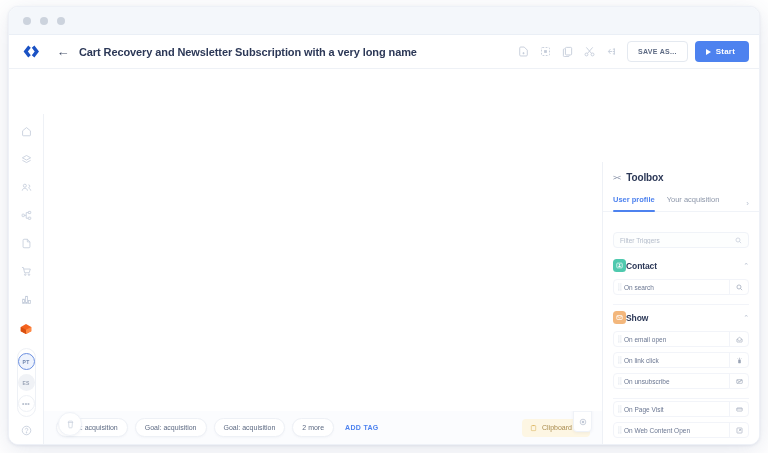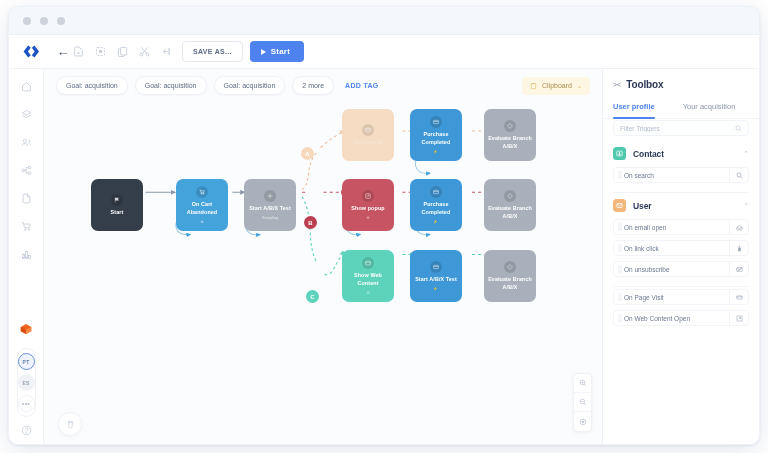--- a/index.html
+++ b/index.html
@@ -61,21 +61,21 @@
     color:#fff; background:#4d82ef; border:none; border-radius: 4px;
     padding: 6px 14px 6px 11px; margin-left: 7px; cursor:pointer;
     display:flex; align-items:center; gap:5px;
   }
   .btn-start .play {
     width:0; height:0; border-left: 5px solid #fff;
     border-top: 3.5px solid transparent; border-bottom: 3.5px solid transparent;
   }
 
   
-  .body { display:flex; height: calc(100% - 28px - 34px); }
+  .body { display:flex; height: calc(100% - 28px - 34px); align-items: flex-end; }
 
   
   .rail {
     width: 35px; background:#fff; border-right:1px solid #eef1f6;
     display:flex; flex-direction:column; align-items:center;
     padding-top: 12px; flex: 0 0 35px;
   }
   .rail-icn { color:#c3ccda; margin-bottom: 17px; cursor:pointer; display:flex; }
   .rail-spacer { flex: 1 1 auto; }
   .rail-group {
@@ -185,22 +185,22 @@
 
   
   .toolbox {
     width: 157px; flex: 0 0 157px; background:#fff;
     border-left:1px solid #eef1f6; padding: 10px 10px 0 10px;
     overflow:hidden; position:relative;
   }
   .tb-head { display:flex; align-items:center; gap:6px; margin-bottom: 12px; }
   .tb-collapse { color:#6b7792; font-size:7px; letter-spacing:-1px; cursor:pointer; }
   .tb-title { font-size:10px; font-weight:bold; color:#2c3857; letter-spacing:-0.1px; }
-  .tb-tabs { display:flex; align-items:center; gap:28px; border-bottom:1px solid #f0f3f8;
-             margin: 0 -10px 1px -10px; padding: 0 10px; }
+  .tb-tabs { display:flex; align-items:center; gap:12px; border-bottom:1px solid #f0f3f8;
+             margin: 0 -10px 20px -10px; padding: 0 10px; }
   .tb-tab {
     font-size:7.5px; color:#8d97aa; padding-bottom:7px; cursor:pointer;
     position:relative; white-space:nowrap;
   }
   .tb-tab.active { color:#4d82ef; font-weight:bold; }
   .tb-tab.active:after {
     content:''; position:absolute; left:0; right:0; bottom:-1px; height:1.6px;
     background:#4d82ef; border-radius:1px;
   }
   .tb-tabs-next { color:#b9c2d1; font-size:8px; margin-left:auto; cursor:pointer; }
@@ -209,21 +209,21 @@
     height: 16px; padding: 0 6px; margin-bottom: 11px; background:#fdfefe;
   }
   .filter input {
     border:none; outline:none; flex:1 1 auto; font-size:6.5px; color:#6b7792;
     background:transparent; font-family:"Liberation Sans", sans-serif;
   }
   .filter input::placeholder { color:#b4bcca; }
   .filter .s-ic { color:#c6cdda; display:flex; }
 
   .grp { margin-bottom: 6px; }
-  .grp-hd { display:flex; align-items:center; gap:7px; margin: 6px 0 7px 0; }
+  .grp-hd { display:flex; align-items:center; margin: 6px 0 7px 0; }
   .grp-ic {
     width:13px; height:13px; border-radius:3.5px;
     display:flex; align-items:center; justify-content:center; color:#fff;
   }
   .grp-name { font-size:8.5px; font-weight:bold; color:#2c3857; letter-spacing:-0.1px; }
   .grp-caret { margin-left:auto; color:#b9c2d1; font-size:7px; cursor:pointer; }
   .trig {
     display:flex; align-items:stretch; border:1px solid #f2f4f9; border-radius:4px;
     height: 16px; margin-bottom: 5px; cursor:pointer; background:#fff;
   }
@@ -255,20 +255,21 @@
     <div class="appheader">
       <div class="logo-cell">
         <span class="logo">
           <svg width="17" height="13" viewBox="0 0 17 13">
               <path d="M5.2 0.6 0.6 6.5l4.6 5.9 2.6-2.1-2.9-3.8 2.9-3.8z" fill="#1b52c4"></path>
               <path d="M11.4 0.6 16 6.5l-4.6 5.9-2.6-2.1 2.9-3.8-2.9-3.8z" fill="#1b52c4"></path>
             </svg>
         </span>
       </div>
       <div class="back-arrow">←</div>
+      <div class="app-title">Cart Recovery and Newsletter Subscription with a very long name</div>
       <div class="hdr-tools">
         <span class="hdr-icn">
           <svg width="11" height="11" viewBox="0 0 16 16" fill="none" stroke="currentColor" stroke-width="1.3">
               <path d="M9 1.5H4a1.5 1.5 0 0 0-1.5 1.5v10A1.5 1.5 0 0 0 4 14.5h8a1.5 1.5 0 0 0 1.5-1.5V6z"></path>
               <path d="M8 9v3M6.5 10.5h3"></path>
             </svg>
         </span>
         <span class="hdr-icn">
           <svg width="11" height="11" viewBox="0 0 16 16" fill="none" stroke="currentColor" stroke-width="1.3">
               <rect x="2.2" y="2.2" width="11.6" height="11.6" rx="1.4" stroke-dasharray="2.6 2"></rect>
@@ -661,21 +662,21 @@
         <div class="divider"></div>
 
         <div class="grp">
           <div class="grp-hd">
             <span class="grp-ic" style="background:#f3b77c;">
               <svg width="7" height="7" viewBox="0 0 16 16" fill="none" stroke="currentColor" stroke-width="1.8">
                   <rect x="1.8" y="3.6" width="12.4" height="8.8" rx="1.2"></rect>
                   <path d="M2.4 4.6 8 8.8l5.6-4.2"></path>
                 </svg>
             </span>
-            <span class="grp-name">User</span>
+            <span class="grp-name">Show</span>
             <span class="grp-caret">⌃</span>
           </div>
           <div class="trig">
             <span class="handle">⣿</span>
             <span class="tname">On email open</span>
             <span class="tic">
               <svg width="7" height="7" viewBox="0 0 16 16" fill="none" stroke="currentColor" stroke-width="1.4">
                   <path d="M2 7.4 8 3l6 4.4v5.2a1.2 1.2 0 0 1-1.2 1.2H3.2A1.2 1.2 0 0 1 2 12.6z"></path>
                   <path d="M2.4 7.6 8 11.2l5.6-3.6"></path>
                 </svg>

